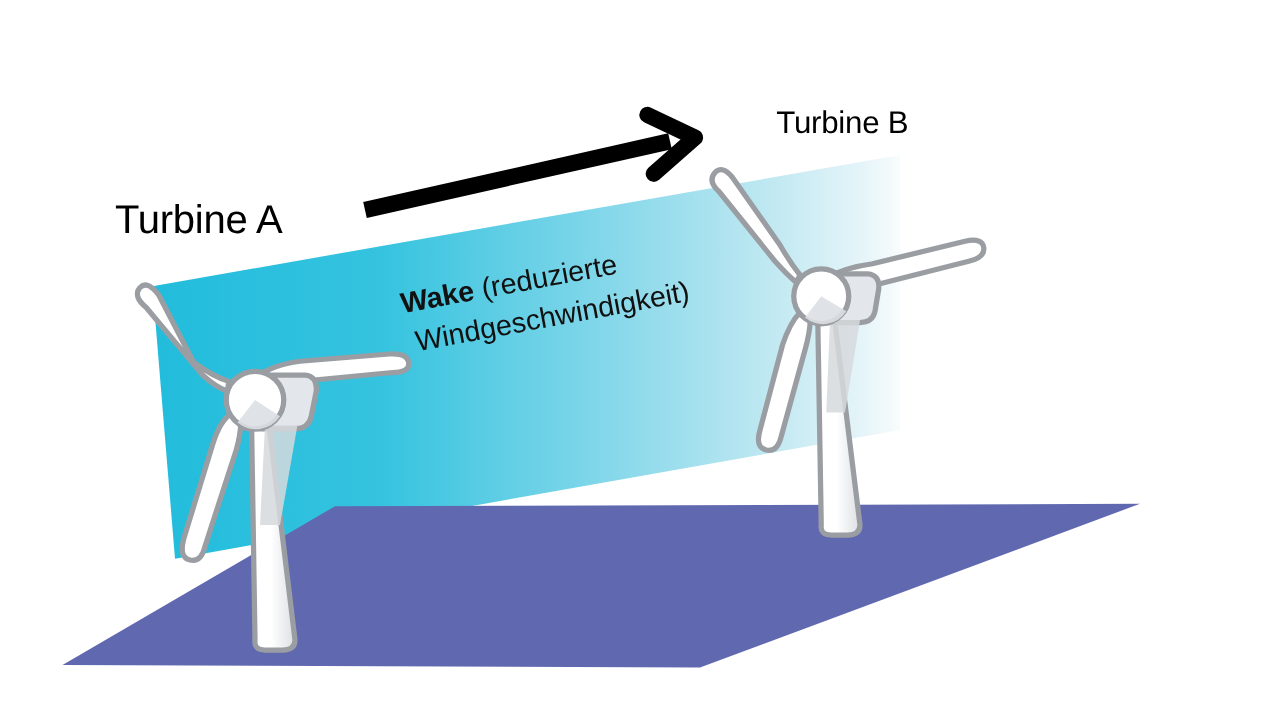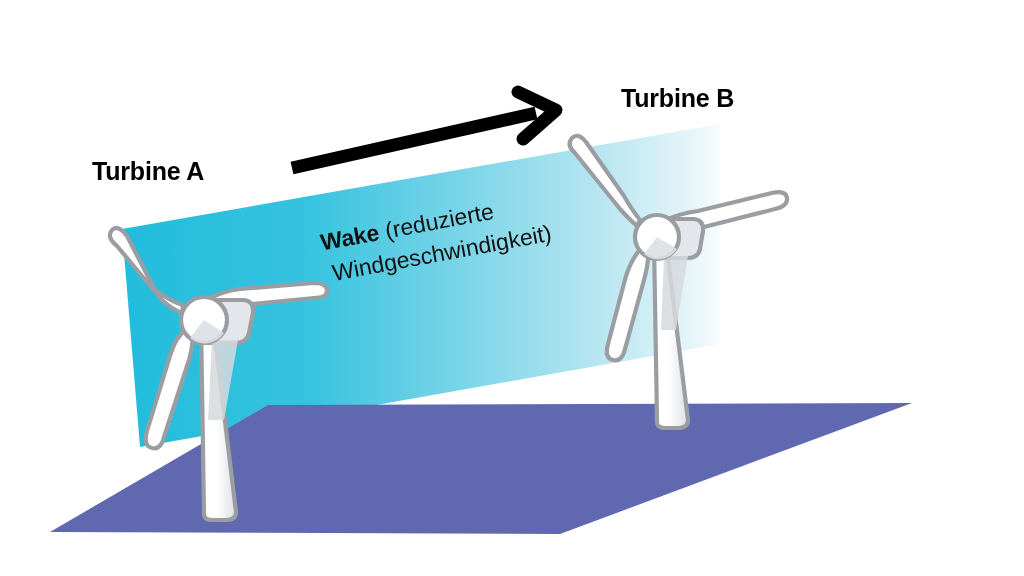--- a/index.html
+++ b/index.html
@@ -21,29 +21,29 @@
   #scene {
     position: absolute;
     top: 0;
     left: 0;
     width: 1024px;
     height: 576px;
   }
   .lbl {
     position: absolute;
     font-family: "Liberation Sans", sans-serif;
-    font-weight: bold;
+    font-weight: normal;
     color: #000000;
     white-space: nowrap;
     letter-spacing: -0.2px;
   }
   #label-turbine-a {
     left: 92px;
     top: 157px;
-    font-size: 25px;
+    font-size: 32px;
     text-align: center;
   }
   #label-turbine-b {
     left: 621px;
     top: 84px;
     font-size: 25px;
   }
   #wake-caption {
     position: absolute;
     left: 318px;

